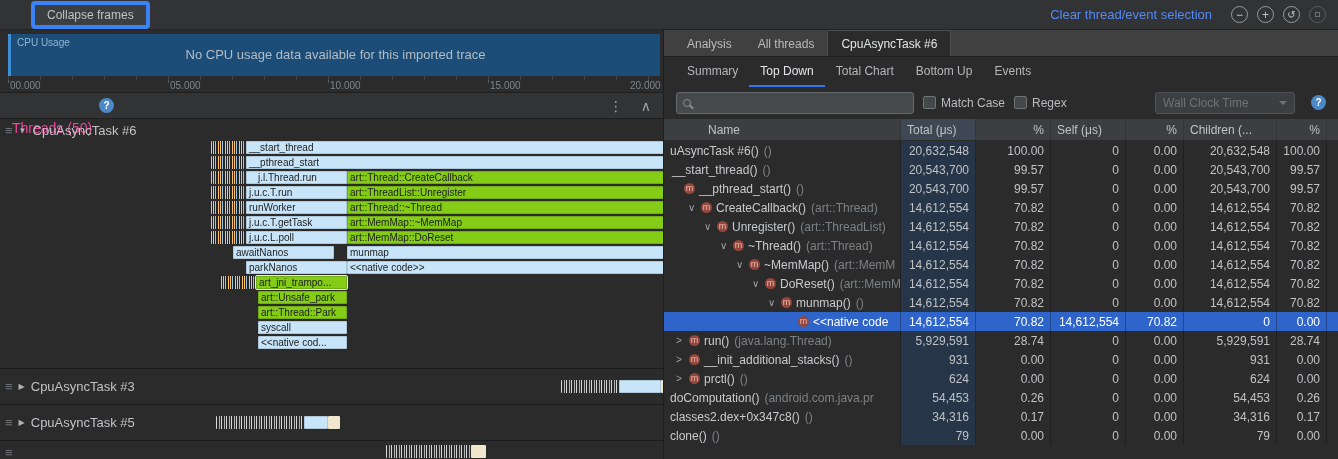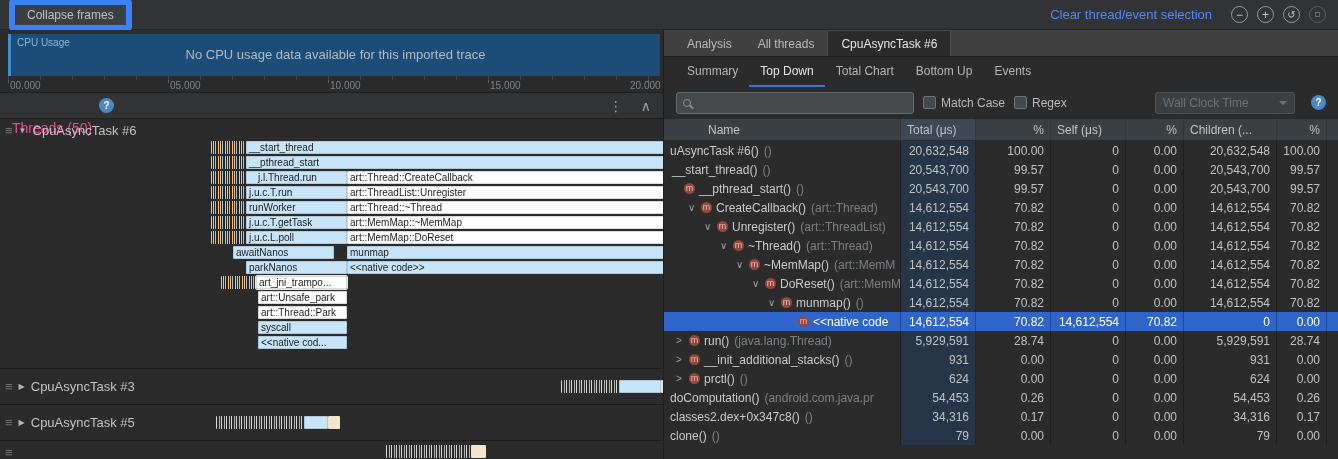--- a/index.html
+++ b/index.html
@@ -4,21 +4,21 @@
 <style>
   * { box-sizing: border-box; }
   html,body { margin:0; padding:0; background:#1e1e1e; }
   body { width:1338px; height:459px; overflow:hidden;
          font-family:"Liberation Sans", sans-serif; color:#bbbdbf; }
   .app { width:1338px; height:459px; display:flex; flex-direction:column; background:#2b2b2b; }
 
   
   .topbar { height:30px; flex:none; background:#313335; border-bottom:1px solid #232323;
             display:flex; align-items:center; }
-  .btn-collapse { margin-left:9px; padding:3px 12px; background:#3c3f41; border:6px solid #3b82f6;
+  .btn-collapse { margin-left:31px; padding:3px 12px; background:#3c3f41; border:4px solid #3b82f6;
                   border-radius:4px; font-size:12px; color:#bfc1c3; cursor:default; }
   .topbar-right { margin-left:auto; display:flex; align-items:center; gap:9px; padding-right:12px; }
   .link-clear { color:#548af7; font-size:13px; margin-right:10px; }
   .circle-icon { width:17px; height:17px; border:1.5px solid #989ca0; border-radius:50%;
                  display:flex; align-items:center; justify-content:center;
                  font-size:12px; line-height:1; color:#c3c6c9; }
   .circle-icon.small-glyph { font-size:10px; }
   .circle-icon.disabled { opacity:.4; }
   .inner-sq { width:5px; height:5px; border:1px solid #c3c6c9; }
 
@@ -45,21 +45,21 @@
   .thread-block { position:relative; border-bottom:1px solid #1c1c1c; }
   .thread-label { position:absolute; left:0; top:0; width:150px; display:flex; align-items:center;
                   gap:6px; padding-left:5px; font-size:13px; color:#c0c2c4; height:22px; }
   .thread-block.collapsed .thread-label { height:100%; }
   .hamburger { color:#6d7175; font-size:13px; }
   .thr-chevron { font-size:8px; color:#b0b3b6; }
   .thread-track-area { position:absolute; left:150px; top:0; right:3px; bottom:0; }
   .flame-row { position:absolute; left:0; right:0; height:13px; }
   .fbar { position:absolute; height:13px; font-size:10px; line-height:13px; color:#1b1d1f;
           overflow:hidden; white-space:nowrap; padding-left:3px; border-radius:1px;margin-left:16px; }
-  .f-orange  { background:#ffffff; box-shadow:inset 0 0 0 1px rgba(0,0,0,.15); }
+  .f-orange  { background:#84cc16; box-shadow:inset 0 0 0 1px rgba(0,0,0,.15); }
   .f-blue    { background:#c8e4f8; box-shadow:inset 0 0 0 1px rgba(0,0,0,.12); }
   .f-stripes { background:repeating-linear-gradient(90deg,#fcc169 0 1px,#232527 1px 2px,#fcc169 2px 3px,#232527 3px 4px,#9cc3e2 4px 5px,#232527 5px 7px); padding:0; }
   .f-stripesw{ background:repeating-linear-gradient(90deg,#d8d8d8 0 1px,#2b2b2b 1px 3px,#aeb0b2 3px 4px,#2b2b2b 4px 5px); padding:0; }
   .f-cream   { background:#f1e7cd; }
   .fbar-sel  { outline:1px solid #e8e8e8; }
 
   
   .right-panel { flex:1; min-width:0; display:flex; flex-direction:column; background:#2b2b2b;
                  border-left:1px solid #1e1e1e; }
   .tabs-row { height:27px; flex:none; background:#404040; border-bottom:1px solid #1f1f1f;

